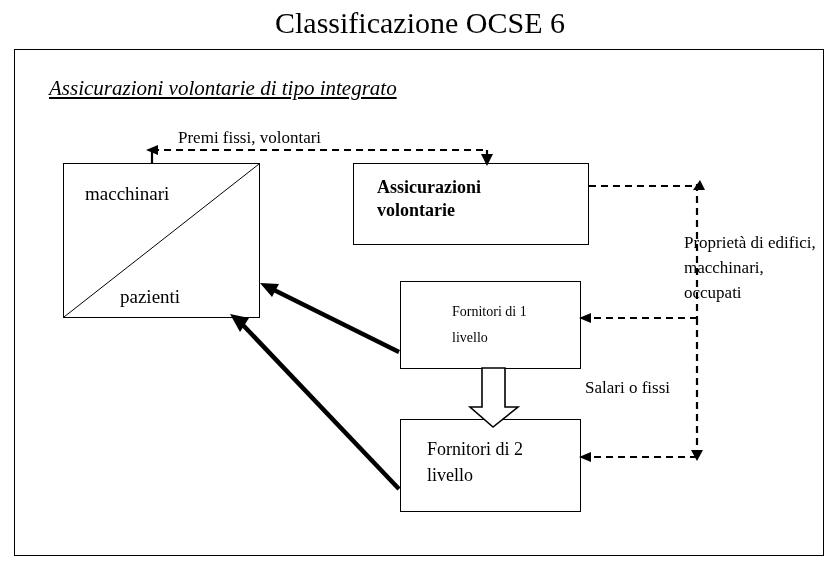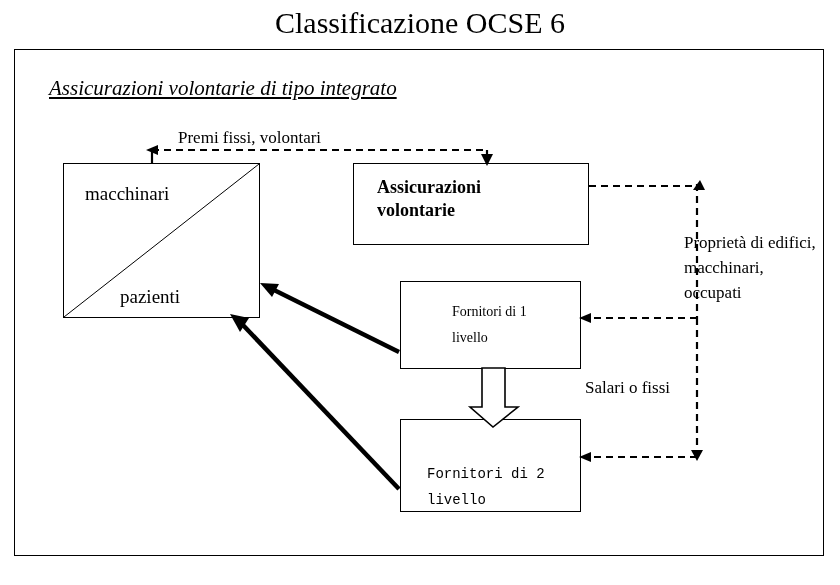--- a/index.html
+++ b/index.html
@@ -101,24 +101,23 @@
     line-height: 23px;
   }
   #label-fornitori1 {
     left: 452px;
     top: 299px;
     font-size: 14px;
     line-height: 26px;
   }
   #label-fornitori2 {
     left: 427px;
-    top: 461px;
-    font-size: 14px;
+    top: 436px;
+    font-size: 18px;
     line-height: 26px;
-    font-family: Liberation Mono, monospace;
   }
   .edge-label {
     position: absolute;
     font-size: 17px;
     line-height: 23px;
     white-space: pre-line;
   }
   #label-premi {
     left: 178px;
     top: 126px;

